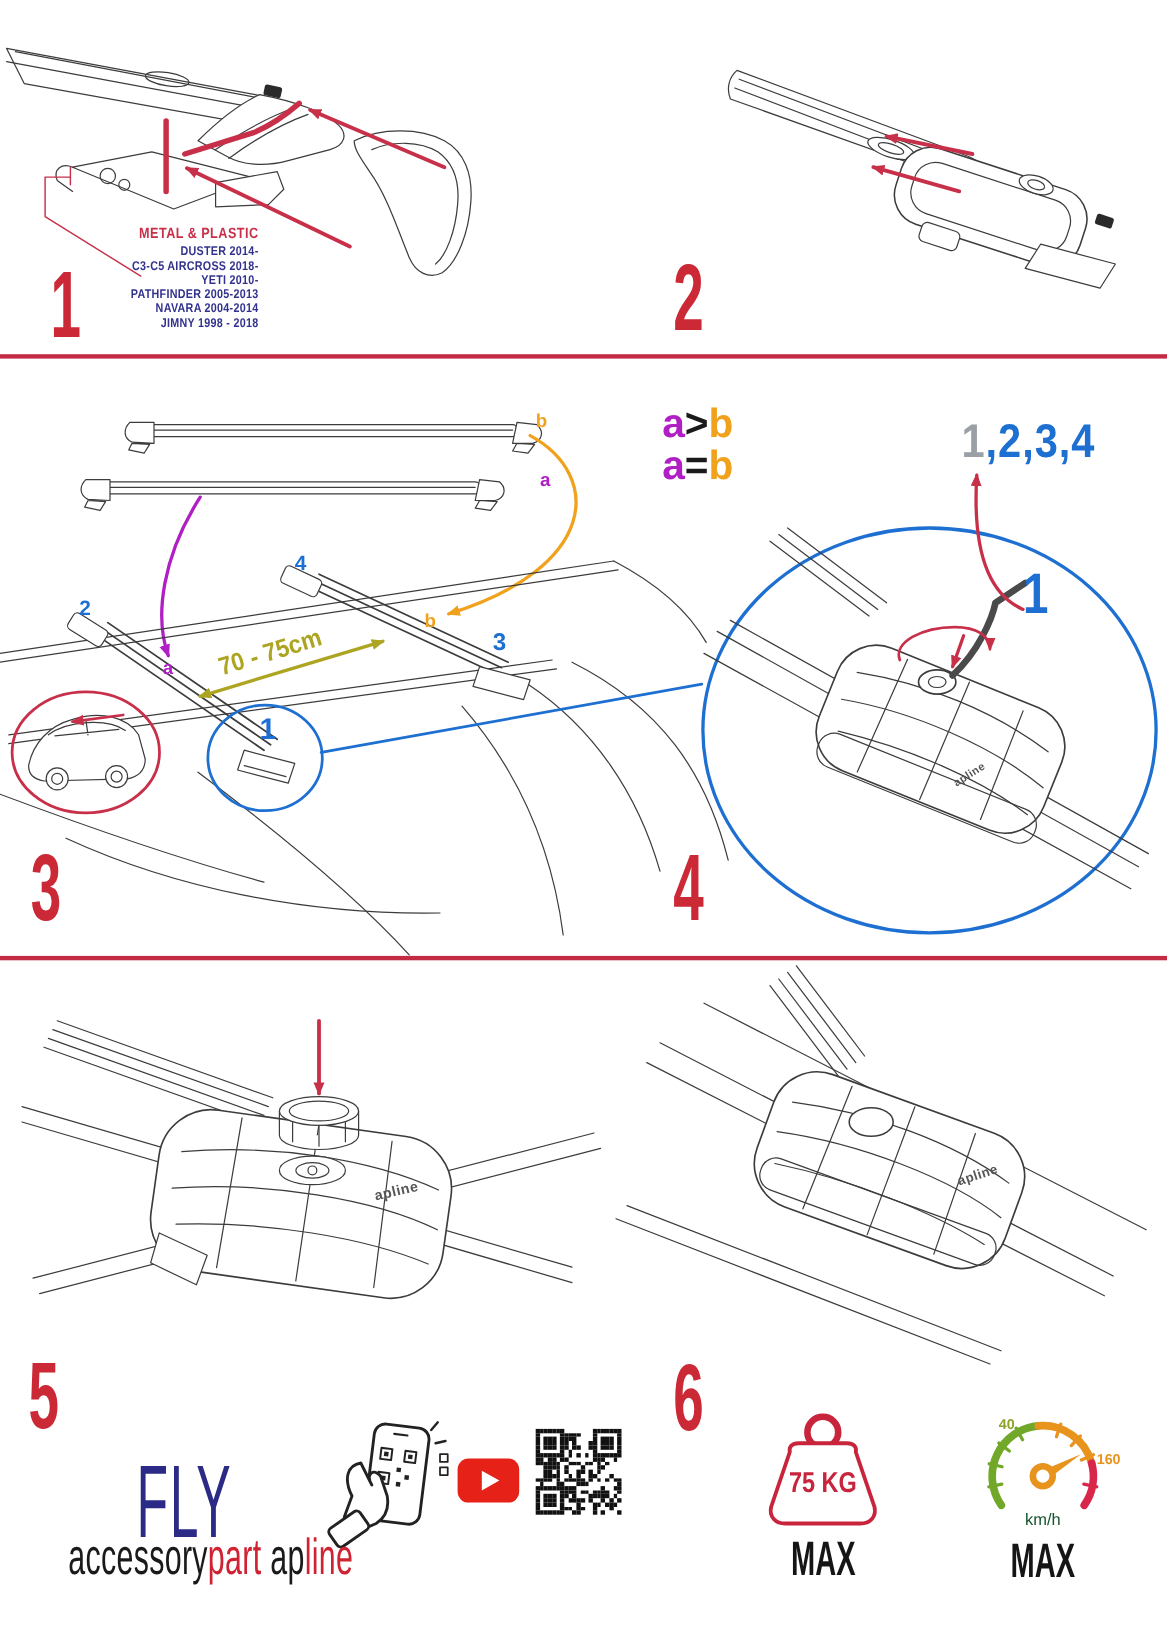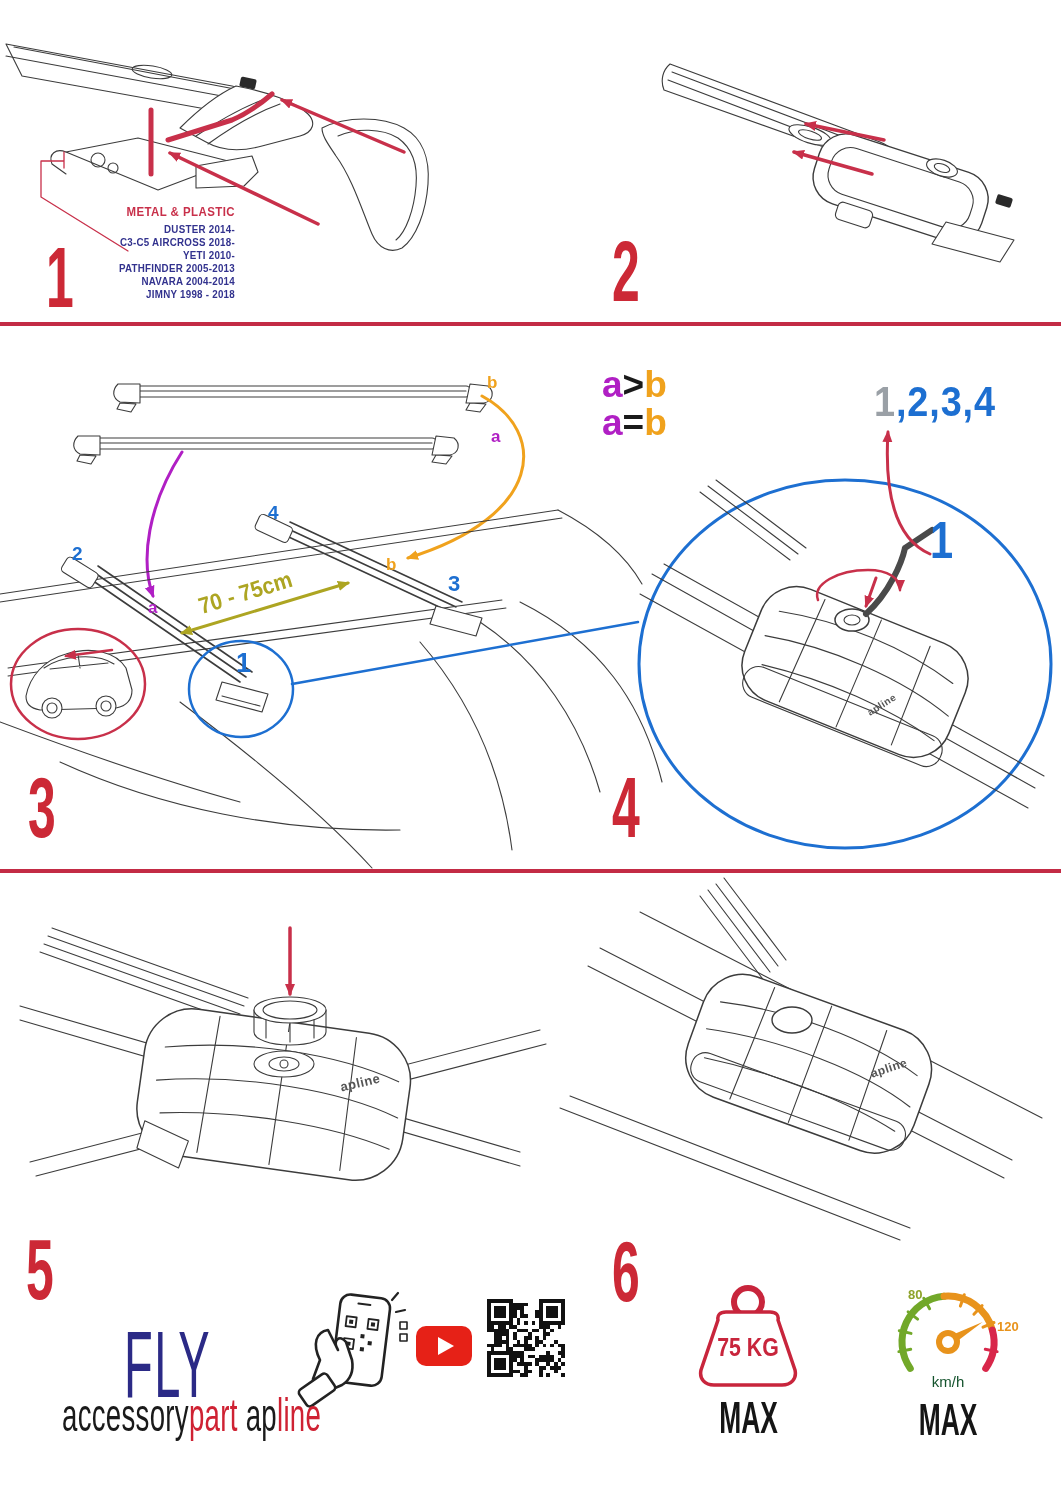--- a/index.html
+++ b/index.html
@@ -741,18 +741,18 @@
       <i class="on"></i>
       <i></i>
       <i></i>
       <i></i>
       <i class="on"></i>
     </div>
 
   <div class="ov ctr wkg" style="left:700px;top:1334px;width:96px">75 KG</div>
   <div class="ov ctr max" style="left:700px;top:1396px;width:96px">MAX</div>
 
-  <div class="ov s60" style="left:908px;top:1288px">80</div>
-  <div class="ov s120" style="left:997px;top:1320px">120</div>
+  <div class="ov s60" style="left:908px;top:1288px">40</div>
+  <div class="ov s120" style="left:997px;top:1320px">160</div>
   <div class="ov ctr kmh" style="left:898px;top:1374px;width:100px">km/h</div>
   <div class="ov ctr max" style="left:898px;top:1398px;width:100px">MAX</div>
 
 </div>
 
 </body></html>

